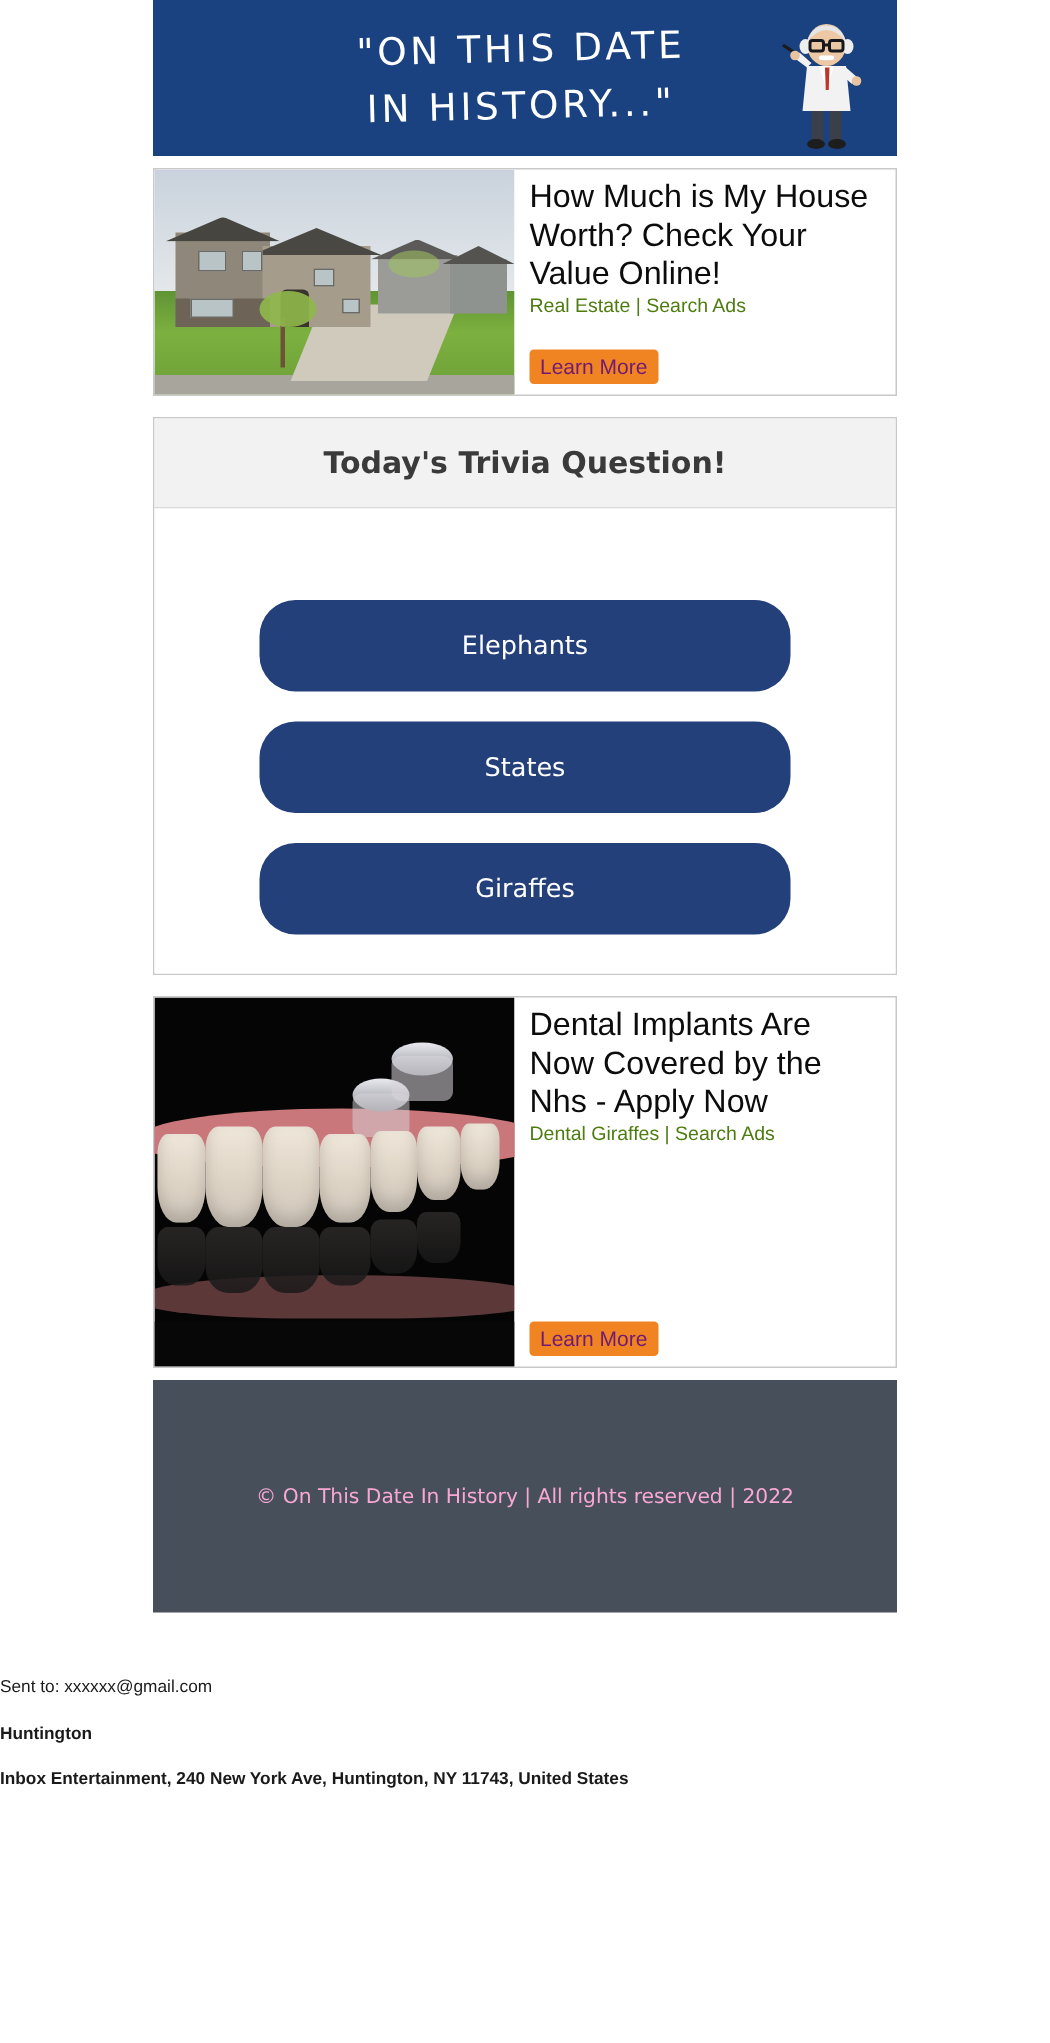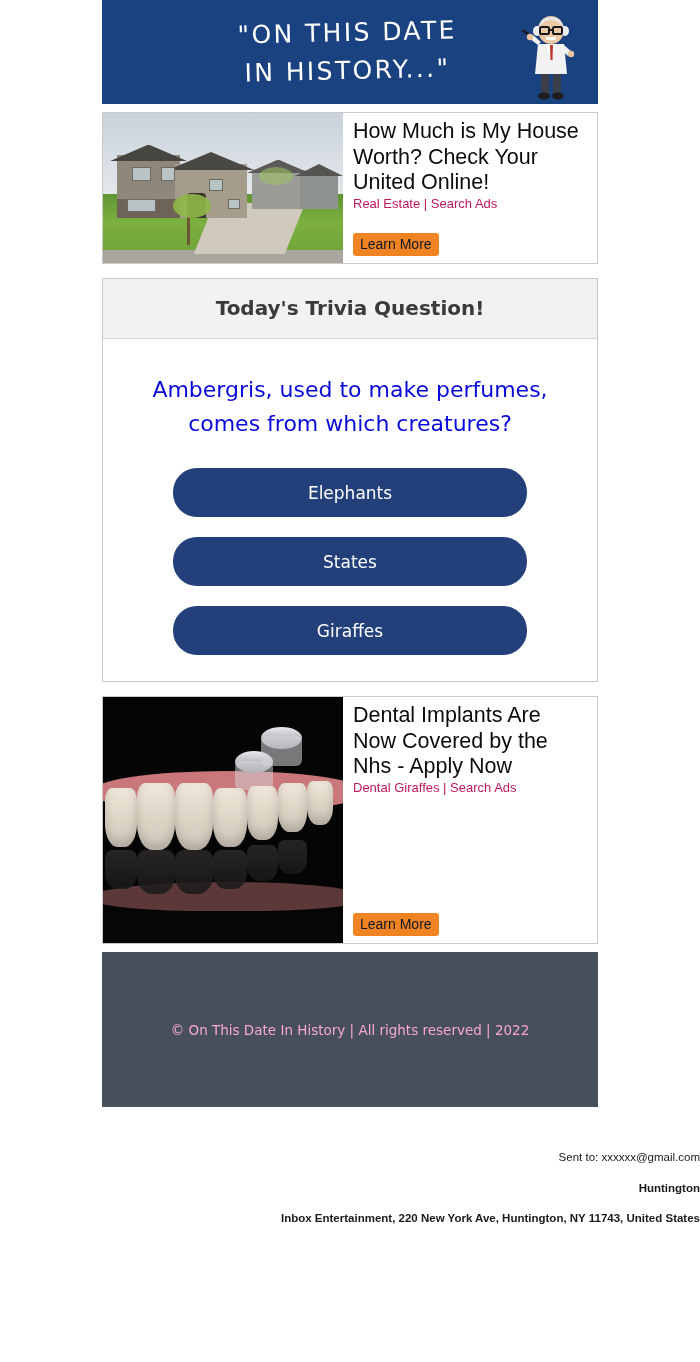--- a/index.html
+++ b/index.html
@@ -63,30 +63,30 @@
   .ad-title {
     font-family: "Liberation Sans", sans-serif;
     font-size: 21.5px;
     line-height: 25.5px;
     color: #0c0c0c;
     font-weight: 400;
   }
   .ad-src {
     font-family: "Liberation Sans", sans-serif;
     font-size: 13px;
-    color: #be185d;
+    color: #4d7c0f;
     margin-top: 0px;
     line-height: 16px;
   }
   .learn-btn {
     position: absolute;
     left: 10px;
     bottom: 7px;
     background: #f08422;
-    color: #0f172a;
+    color: #701a75;
     font-size: 14px;
     line-height: 16px;
     padding: 3px 7px 4px 7px;
     border: 0;
     border-radius: 3px;
     font-family: "Liberation Sans", sans-serif;
     cursor: pointer;
   }
   .ad1 .learn-btn { bottom: 7px; }
 
@@ -128,21 +128,21 @@
     font-size: 22px;
     line-height: 34px;
     color: #0a0ad8;
     text-align: center;
     padding: 0 26px 0 26px;
     font-weight: 400;
   }
   .answers { margin-top: 27px; display: flex; flex-direction: column; align-items: center; gap: 20px; }
   .answer-btn {
     width: 354px;
-    height: 49px;
+    height: 61px;
     background: #24407a;
     border: 0;
     border-radius: 24px;
     color: #ffffff;
     font-family: "DejaVu Sans", sans-serif;
     font-size: 17px;
     cursor: pointer;
     display: flex; align-items: center; justify-content: center;
   }
 
@@ -152,21 +152,21 @@
     width: 496px;
     height: 155px;
     background: #474f5a;
     display: flex; align-items: center; justify-content: center;
   }
   .footer-text {
     color: #f9a8d4;
     font-family: "DejaVu Sans", sans-serif;
     font-size: 13.5px;
   }
-  .fineprint { text-align: right; padding-top: 43px; }
+  .fineprint { text-align: left; padding-top: 43px; }
   .fp-line {
     font-family: "Liberation Sans", sans-serif;
     font-size: 11.5px;
     color: #1a1a1a;
     line-height: 14px;
   }
   .fp-gap { height: 18px; }
   .fp-unsub { font-weight: 700; font-size: 11.5px; color:#1a1a1a; font-family:"Liberation Sans", sans-serif; cursor:pointer; }
   .fp-addr { font-weight: 700; font-size: 11.5px; color:#1a1a1a; font-family:"Liberation Sans", sans-serif; }
 </style>
@@ -238,34 +238,33 @@
       <div class="win" style="left:12%;bottom:55%;width:8%;height:9%;"></div>
       <div class="win" style="left:24%;bottom:55%;width:6%;height:9%;"></div>
       <div class="win" style="left:44%;bottom:48%;width:6%;height:8%;"></div>
       <div class="win" style="left:52%;bottom:36%;width:5%;height:7%;"></div>
       <div class="door" style="left:35%;bottom:30%;width:8%;height:17%;border-radius:4px 4px 0 0;"></div>
       <div class="tree-t" style="left:35%;bottom:12%;height:22%;"></div>
       <div class="tree-c" style="left:29%;bottom:30%;width:16%;height:16%;opacity:.9;"></div>
       <div class="tree-c" style="left:65%;bottom:52%;width:14%;height:12%;opacity:.55;background:#9ec45f;"></div>
     </div>
     <div class="ad-body">
-      <div class="ad-title">How Much is My House Worth? Check Your United Online!</div>
+      <div class="ad-title">How Much is My House Worth? Check Your Value Online!</div>
       <div class="ad-src">Real Estate | Search Ads</div>
       <button class="learn-btn">Learn More</button>
     </div>
   </div>
 
   <div class="gap-14"></div>
 
   <div class="card">
     <div class="trivia-head">
       <span class="trivia-head-text">Today's Trivia Question!</span>
     </div>
     <div class="trivia-body">
-      <div class="question">Ambergris, used to make perfumes, comes from which creatures?</div>
       <div class="answers">
         <button class="answer-btn">Elephants</button>
         <button class="answer-btn">States</button>
         <button class="answer-btn">Giraffes</button>
       </div>
     </div>
   </div>
 
   <div class="gap-14"></div>
 
@@ -308,16 +307,16 @@
 
   <div class="footer-bar">
     <span class="footer-text">© On This Date In History | All rights reserved | 2022</span>
   </div>
 
   <div class="fineprint">
     <div class="fp-line">Sent to: xxxxxx@gmail.com</div>
     <div class="fp-gap"></div>
     <div class="fp-unsub">Huntington</div>
     <div class="fp-gap"></div>
-    <div class="fp-addr">Inbox Entertainment, 220 New York Ave, Huntington, NY 11743, United States</div>
+    <div class="fp-addr">Inbox Entertainment, 240 New York Ave, Huntington, NY 11743, United States</div>
   </div>
 
 </div>
 
 </body></html>

